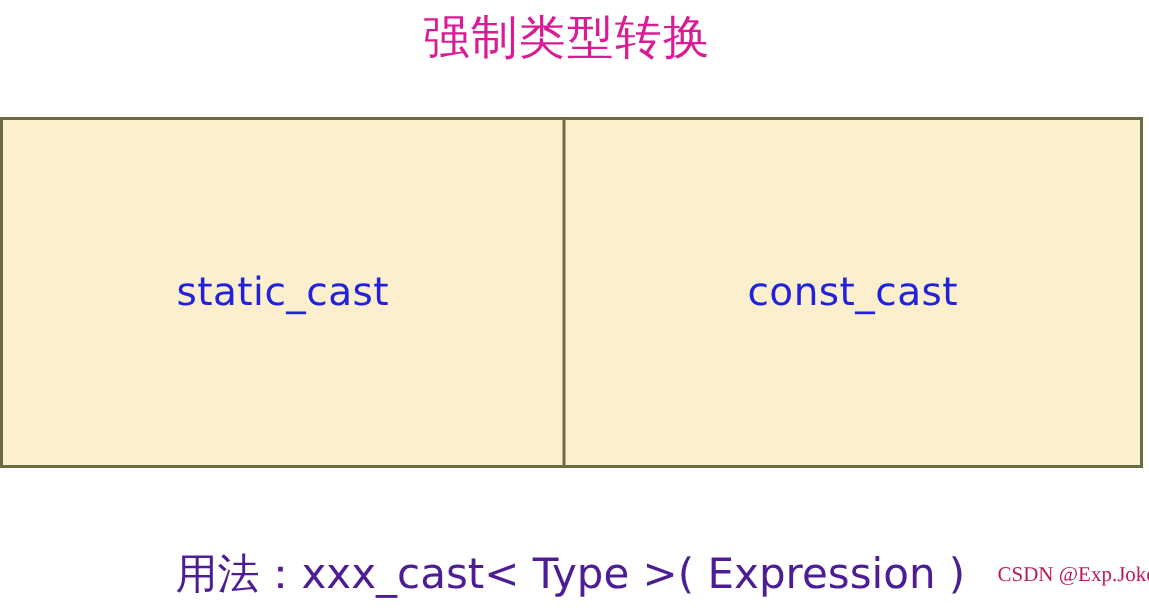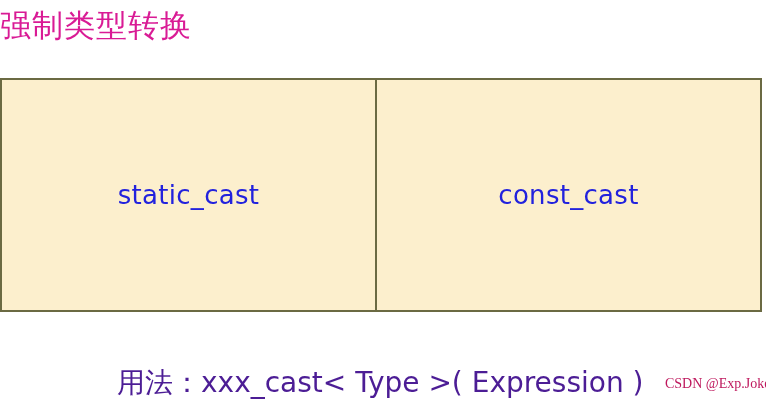--- a/index.html
+++ b/index.html
@@ -14,20 +14,21 @@
     overflow: hidden;
     position: relative;
   }
 
   
   .title-bar {
     position: absolute;
     left: 0;
     top: 6px;
     width: 756px;
+    text-align: center;
   }
   .title-text {
     display: inline-block;
     font-size: 31px;
     line-height: 38px;
     font-weight: 400;
     color: #d91b95;
     letter-spacing: 1px;
     font-family: "DejaVu Sans", "Liberation Sans", sans-serif;
     white-space: nowrap;

